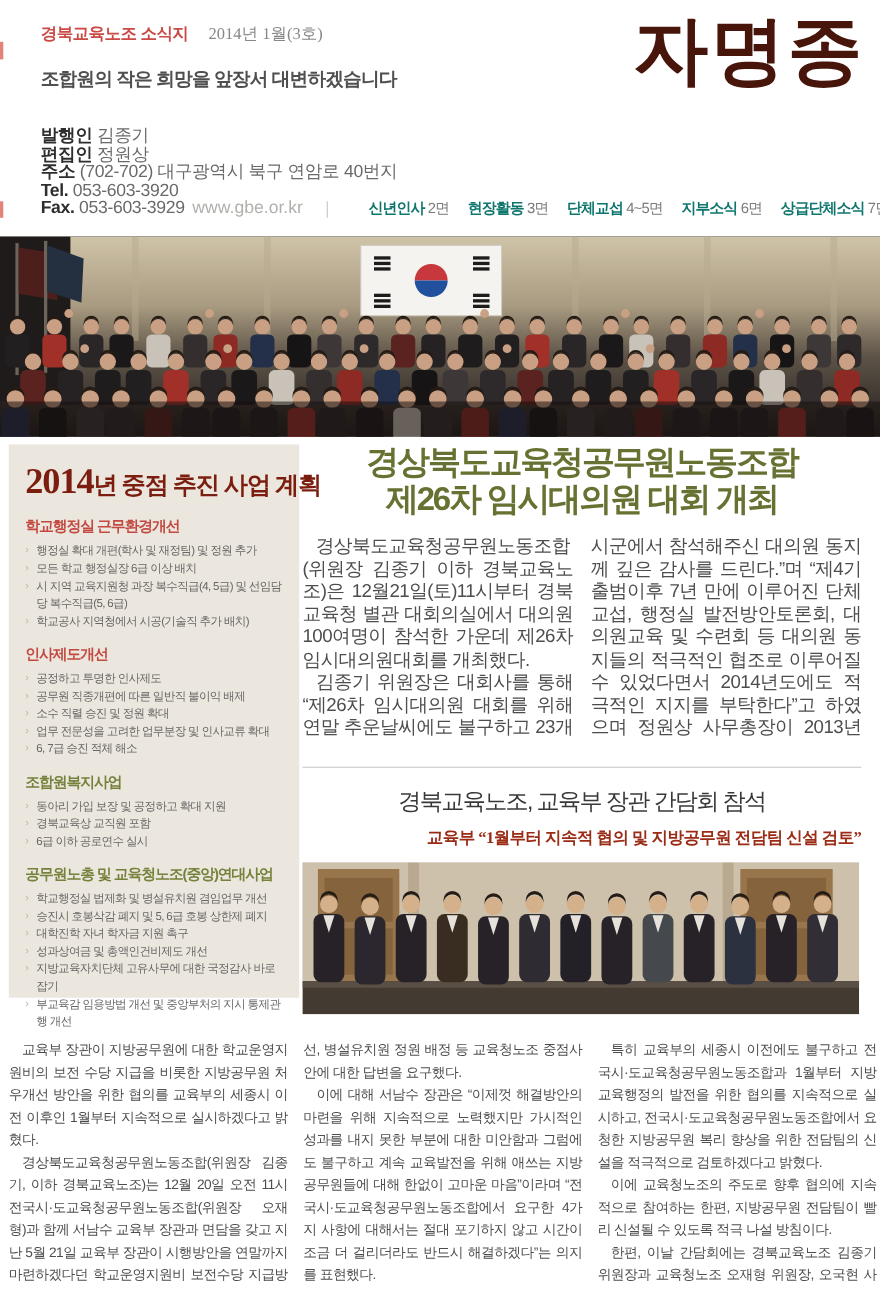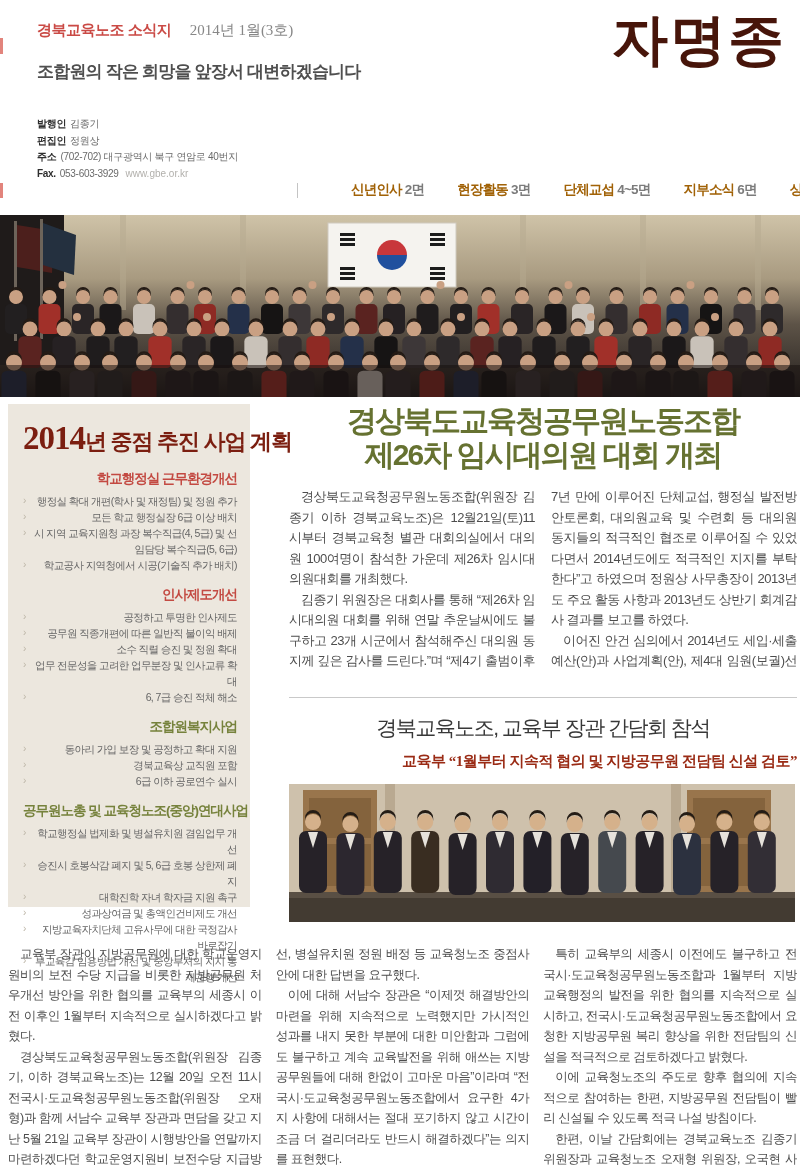--- a/index.html
+++ b/index.html
@@ -8,51 +8,51 @@
     font-family:"Liberation Sans","DejaVu Sans",sans-serif;color:#4d4d4d;
   }
   
   .edge-tick{position:absolute;left:0;width:3px;background:#e2847c;}
   .tick1{top:38px;height:16px;}
   .tick2{top:183px;height:15px;}
   .mast-label-row{position:absolute;left:37px;top:21px;white-space:nowrap;}
   .mast-label{color:#ca4a45;font-weight:bold;font-size:15px;letter-spacing:-0.5px;}
   .mast-issue{color:#878787;font-size:15px;margin-left:14px;font-family:"Liberation Serif","DejaVu Serif",serif;}
   .mast-slogan{position:absolute;left:37px;top:60px;font-size:17px;color:#4f4f4f;letter-spacing:-0.8px;font-weight:bold;white-space:nowrap;}
-  .pub{position:absolute;left:37px;top:116px;font-size:10px;line-height:16.5px;color:#6a6a6a;letter-spacing:-0.3px;}
+  .pub{position:absolute;left:37px;top:116px;font-size:16px;line-height:16.5px;color:#6a6a6a;letter-spacing:-0.3px;}
   .pub b{color:#2e2e2e;margin-right:4px;}
   .pub .site{color:#b2b0ac;margin-left:7px;letter-spacing:0;}
   .paper-title{
     position:absolute;right:14px;top:12px;font-family:"Liberation Serif","DejaVu Serif",serif;
-    font-size:56px;font-weight:bold;color:#47150a;letter-spacing:2px;line-height:1;white-space:nowrap;
+    font-size:68px;font-weight:bold;color:#47150a;letter-spacing:2px;line-height:1;white-space:nowrap;
   }
   .nav-divider{position:absolute;left:297px;top:183px;width:1px;height:15px;background:#c4c4c4;}
   .nav{position:absolute;left:335px;top:181px;display:flex;gap:17px;white-space:nowrap;font-size:13.5px;letter-spacing:-0.8px;}
-  .nav .nv{font-weight:bold;color:#a16207;margin-left:16px;}
-  .nav .np{color:#7b7b7b;margin-left:3px;font-weight:bold;text-align:right;}
+  .nav .nv{font-weight:bold;color:#0f766e;}
+  .nav .np{color:#7b7b7b;margin-left:3px;font-weight:normal;text-align:right;}
   
   .photo1{position:absolute;left:0;top:215px;width:800px;height:182px;background:#2c2624;}
   .photo1 svg,.photo2 svg{display:block;width:100%;height:100%;}
   
-  .sidebar{position:absolute;left:8px;top:404px;width:242px;height:503px;background:#ece7de;box-sizing:border-box;padding:16px 13px 10px 15px;text-align:right;}
+  .sidebar{position:absolute;left:8px;top:404px;width:264px;height:503px;background:#ece7de;box-sizing:border-box;padding:16px 13px 10px 15px;}
   .sb-title{font-family:"Liberation Serif","DejaVu Serif",serif;color:#7b1e10;letter-spacing:-1px;margin-bottom:10px;white-space:nowrap;}
   .sb-title .yr{font-size:33px;font-weight:bold;}
   .sb-title .rest{font-size:22px;font-weight:bold;}
   .sec{margin-top:13px;}
   .sec-h{font-size:13.5px;font-weight:bold;letter-spacing:-1px;margin:0 0 5px 0;white-space:nowrap;}
   .sec-h.red{color:#c34a42;}
   .sec-h.green{color:#76823c;}
   .sec ul{list-style:none;margin:0;padding:0;}
   .sec li{position:relative;padding-left:10px;font-size:10.5px;line-height:16px;color:#666;letter-spacing:-0.6px;}
   .sec li .m{position:absolute;left:0;top:0;color:#bdb6a7;font-size:10px;}
   
-  .main{position:absolute;left:289px;top:404px;width:508px;}
+  .main{position:absolute;left:275px;top:404px;width:508px;}
   .headline{font-size:30px;line-height:34px;font-weight:800;text-align:center;color:#667231;letter-spacing:-2px;margin:0;}
   .body1{margin-top:15px;height:198px;column-count:2;column-gap:16px;column-fill:auto;
-         font-size:13px;line-height:20.5px;text-align:justify;color:#4d4d4d;letter-spacing:-0.5px;overflow:hidden;}
+         font-size:17px;line-height:20.5px;text-align:justify;color:#4d4d4d;letter-spacing:-0.5px;overflow:hidden;}
   .body1 p,.bottom p{margin:0;text-indent:12px;}
   .divider{border:0;border-top:1px solid #c9c9c9;margin:12px 0 0 0;}
   .headline2{font-size:21px;font-weight:400;text-align:center;color:#383838;letter-spacing:-1.5px;margin:16px 0 0 0;}
   .subheadline{font-family:"Liberation Serif","DejaVu Serif",serif;font-size:15px;text-align:right;color:#9a2b15;letter-spacing:-0.5px;margin:10px 0 0 0;font-weight:bold;}
   .photo2{position:relative;margin-top:13px;width:506px;height:138px;background:#d8cbb6;}
   
   .bottom{position:absolute;left:8px;top:944px;width:789px;height:252px;column-count:3;column-gap:14px;column-fill:auto;
           font-size:12.5px;line-height:20.5px;text-align:justify;color:#4d4d4d;letter-spacing:-0.5px;overflow:hidden;}
 </style>
 </head>
@@ -66,20 +66,21 @@
     <span class="mast-label">경북교육노조 소식지</span>
     <span class="mast-issue">2014년 1월(3호)</span>
   </div>
 
   <div class="mast-slogan">조합원의 작은 희망을 앞장서 대변하겠습니다</div>
 
   <div class="pub">
     <div><b>발행인</b><span>김종기</span></div>
     <div><b>편집인</b><span>정원상</span></div>
     <div><b>주소</b><span>(702-702) 대구광역시 북구 연암로 40번지</span></div>
+    <div><b>Tel.</b><span>053-603-3920</span></div>
     <div><b>Fax.</b><span>053-603-3929</span><span class="site">www.gbe.or.kr</span></div>
   </div>
 
   <div class="paper-title">자명종</div>
 
   <div class="nav-divider"></div>
   <div class="nav">
     <span><span class="nv">신년인사</span><span class="np">2면</span></span>
     <span><span class="nv">현장활동</span><span class="np">3면</span></span>
     <span><span class="nv">단체교섭</span><span class="np">4~5면</span></span>

